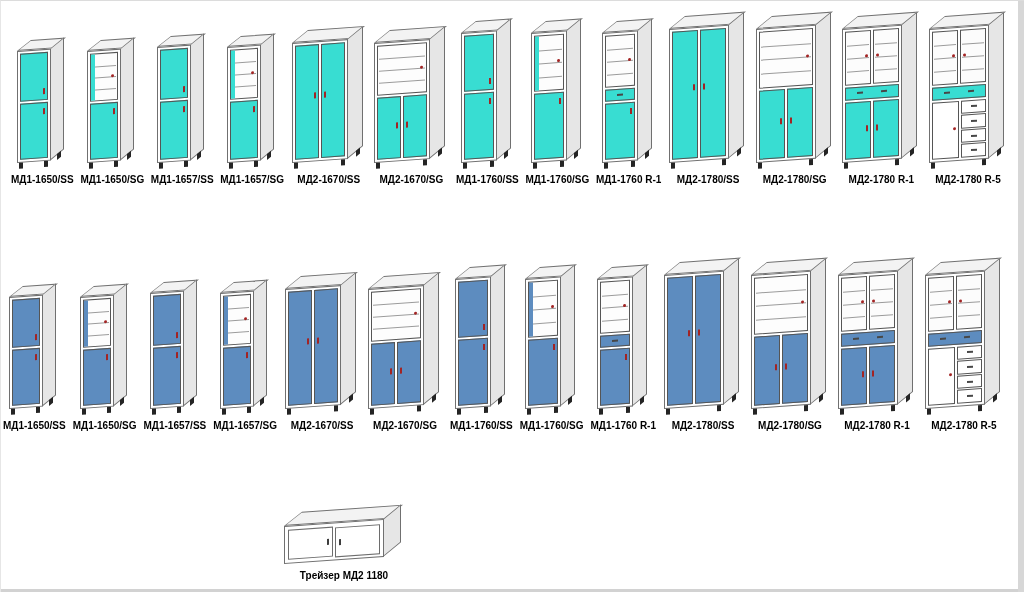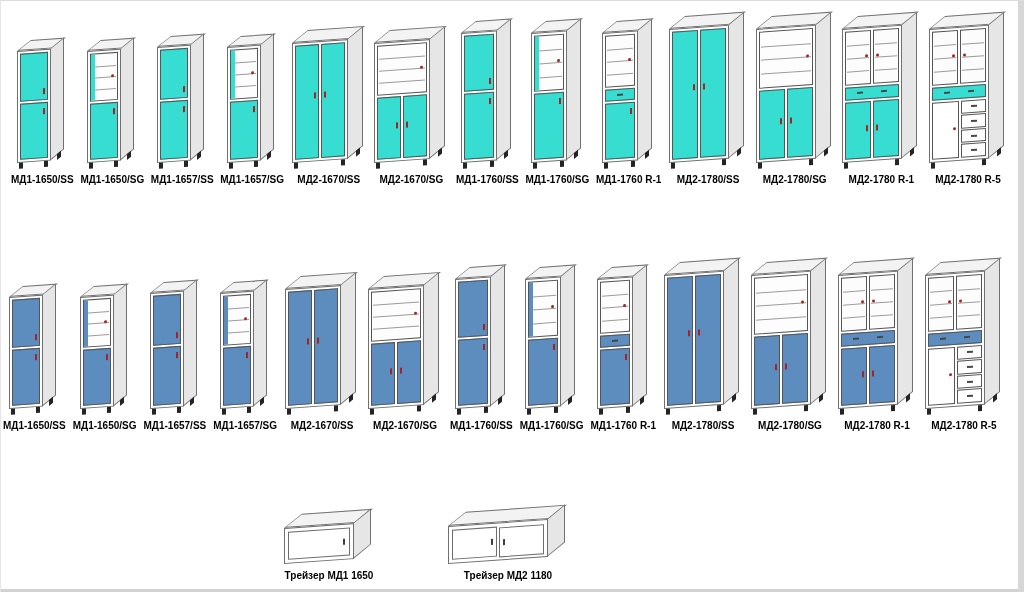--- a/index.html
+++ b/index.html
@@ -769,34 +769,20 @@
             </div>
             <div class="foot" style="left: 2px; bottom: -6px;"></div>
             <div class="foot" style="left: 53px; bottom: -6px;"></div>
           </div>
         </div>
         <figcaption class="cab-label">МД2-1780 R-5</figcaption>
       </figure>
     </div>
   <div id="trayser-row">
       <figure class="cabinet">
-        <div class="iso" style="width: 92px; height: 53px;">
-          <div class="skew" style="left: 1px; top: 14px; width: 88px; height: 36px;">
-            <div class="face topface" style="left: 0px; top: -13px; width: 71px; height: 13px; transform: skewX(-54.1623deg);"></div>
-            <div class="face sideface" style="left: 69px; top: 0px; width: 18px; height: 36px;"></div>
-            <div class="face frontface" style="left: 0px; top: 0px; width: 70px; height: 36px; display: block; padding: 0px;">
-              <div class="tdoor" style="inset: 3px;">
-                <div class="th" style="right: 4px;"></div>
-              </div>
-            </div>
-          </div>
-        </div>
-        <figcaption class="cab-label">Трейзер МД1 1650</figcaption>
-      </figure>
-      <figure class="cabinet">
         <div class="iso" style="width: 122px; height: 55px;">
           <div class="skew" style="left: 1px; top: 14px; width: 118px; height: 38px;">
             <div class="face topface" style="left: 0px; top: -13px; width: 101px; height: 13px; transform: skewX(-54.1623deg);"></div>
             <div class="face sideface" style="left: 99px; top: 0px; width: 18px; height: 38px;"></div>
             <div class="face frontface" style="left: 0px; top: 0px; width: 100px; height: 38px; display: block; padding: 0px;">
               <div class="tdoor" style="left: 3px; top: 3px; bottom: 3px; width: 46%;">
                 <div class="th" style="right: 3px;"></div>
               </div>
               <div class="tdoor" style="right: 3px; top: 4px; bottom: 2px; width: 46%;">
                 <div class="th" style="left: 3px;"></div>

